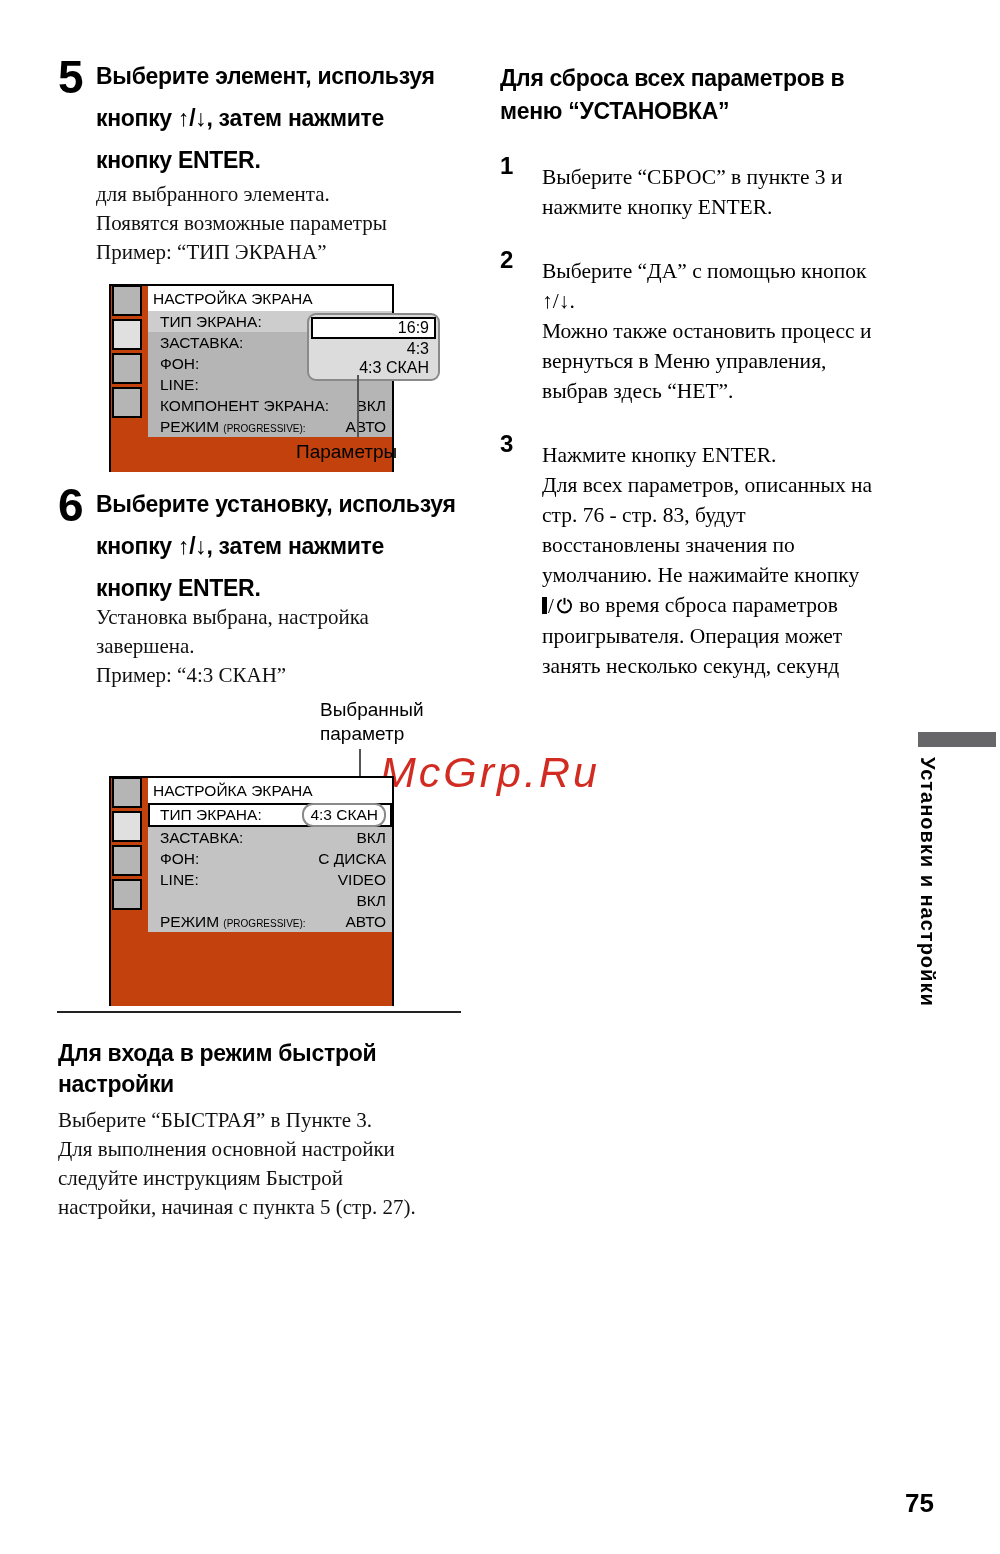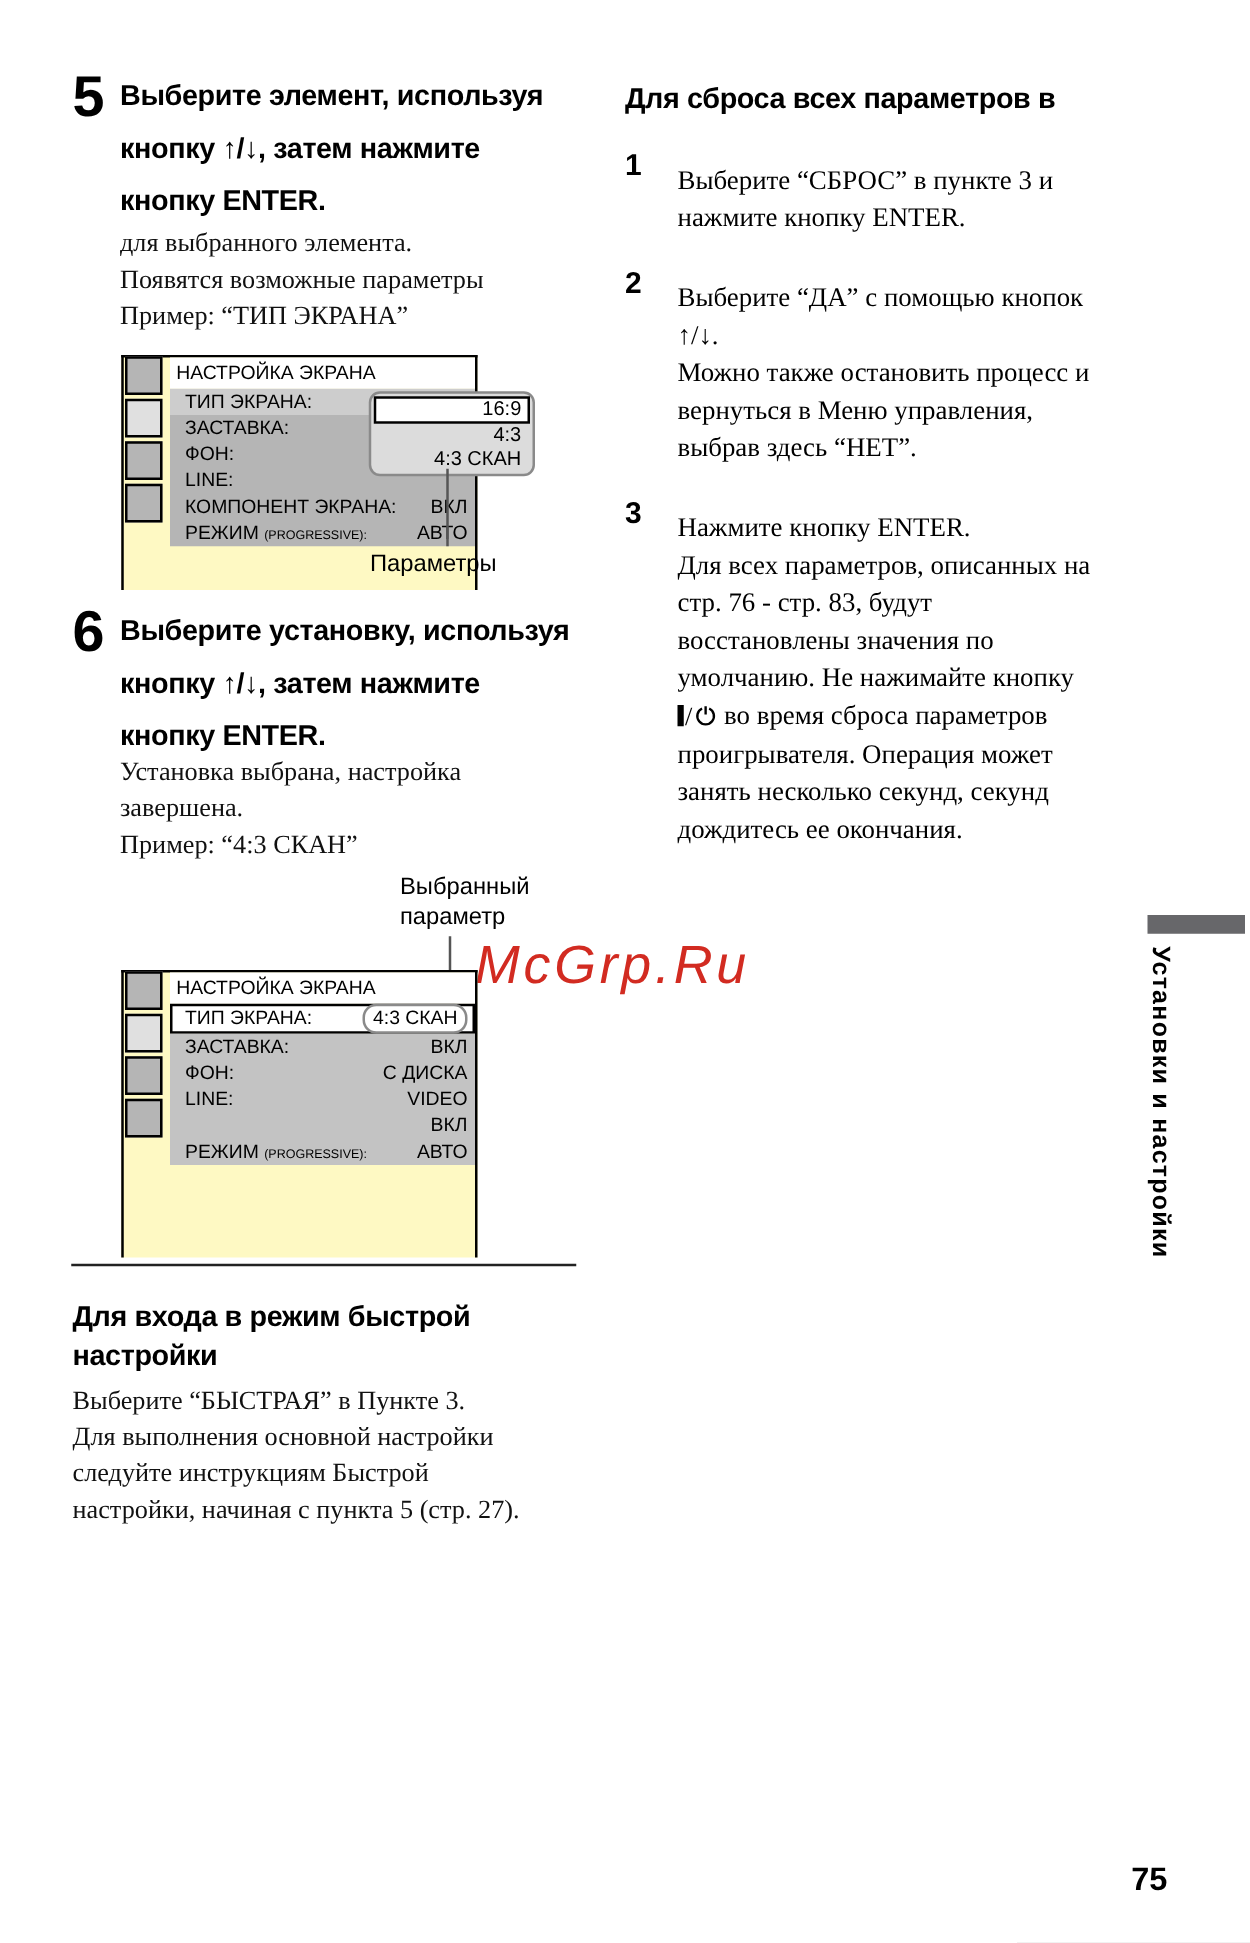--- a/index.html
+++ b/index.html
@@ -13,21 +13,21 @@
   .serif { font-family:"Liberation Serif", serif; font-size:21px; line-height:29px; color:#111; }
   .big-num { position:absolute; font-size:46px; font-weight:bold; letter-spacing:-1px; }
   .step-heading { position:absolute; font-size:23px; font-weight:bold; line-height:42px; letter-spacing:-0.3px; }
   .sec-heading { font-size:23px; font-weight:bold; line-height:33px; letter-spacing:-0.3px; }
   .hline { display:block; }
   
   #step5-body { position:absolute; left:96px; top:180px; }
   #step6-body { position:absolute; left:96px; top:603px; }
   
   .screen-box {
-    position:absolute; left:97px; width:285px; background:#fef9c3;
+    position:absolute; left:109px; width:285px; background:#c2410c;
     border:2px solid #000; border-bottom:none;
   }
   .icon-col { position:absolute; left:1px; top:-1px; width:34px; }
   .icon-block { width:30px; height:31px; border:2px solid #000; margin-bottom:3px; background:#b5b5b5; }
   .icon-block.light { background:#e0e0e0; }
   .menu-main { margin-left:37px; font-size:15.5px; }
   .menu-title { height:25px; line-height:25px; padding-left:5px; background:#fff; letter-spacing:0; }
   .menu-row { height:21px; line-height:21px; display:flex; justify-content:space-between; padding:0 6px 0 12px; white-space:nowrap; }
   .menu-row .small-note { font-size:10px; }
   .row-light { background:#cdcdcd; }
@@ -199,20 +199,21 @@
       <span class="hline">Выберите “БЫСТРАЯ” в Пункте 3.</span>
       <span class="hline">Для выполнения основной настройки</span>
       <span class="hline">следуйте инструкциям Быстрой</span>
       <span class="hline">настройки, начиная с пункта 5 (стр. 27).</span>
     </div>
   </div>
 
   <div id="right-col">
     <div class="sec-heading">
       <span class="hline">Для сброса всех параметров в</span>
+      <span class="hline">меню “УСТАНОВКА”</span>
     </div>
 
     <div class="rstep">
       <div class="rstep-num">1</div>
       <div class="rstep-body">
         <span class="hline">Выберите “СБРОС” в пункте 3 и</span>
         <span class="hline">нажмите кнопку ENTER.</span>
       </div>
     </div>
 
@@ -241,21 +242,20 @@
               <span class="pslash"></span>
               <svg width="19" height="19" viewBox="0 0 20 20">
                 <path d="M13 4 a7 7 0 1 1 -6 0" fill="none" stroke="#000" stroke-width="2"></path>
                 <line x1="10" y1="2" x2="10" y2="9" stroke="#000" stroke-width="2"></line>
               </svg>
             </span>
           <span>во время сброса параметров</span>
         </span>
         <span class="hline">проигрывателя. Операция может</span>
         <span class="hline">занять несколько секунд, секунд</span>
-        <span class="hline">дождитесь ее окончания.</span>
       </div>
     </div>
   </div>
 
   <div id="side-tab-bar"></div>
   <div id="side-tab-text">Установки и настройки</div>
 
   <div id="page-num">75</div>
 
 </div>

